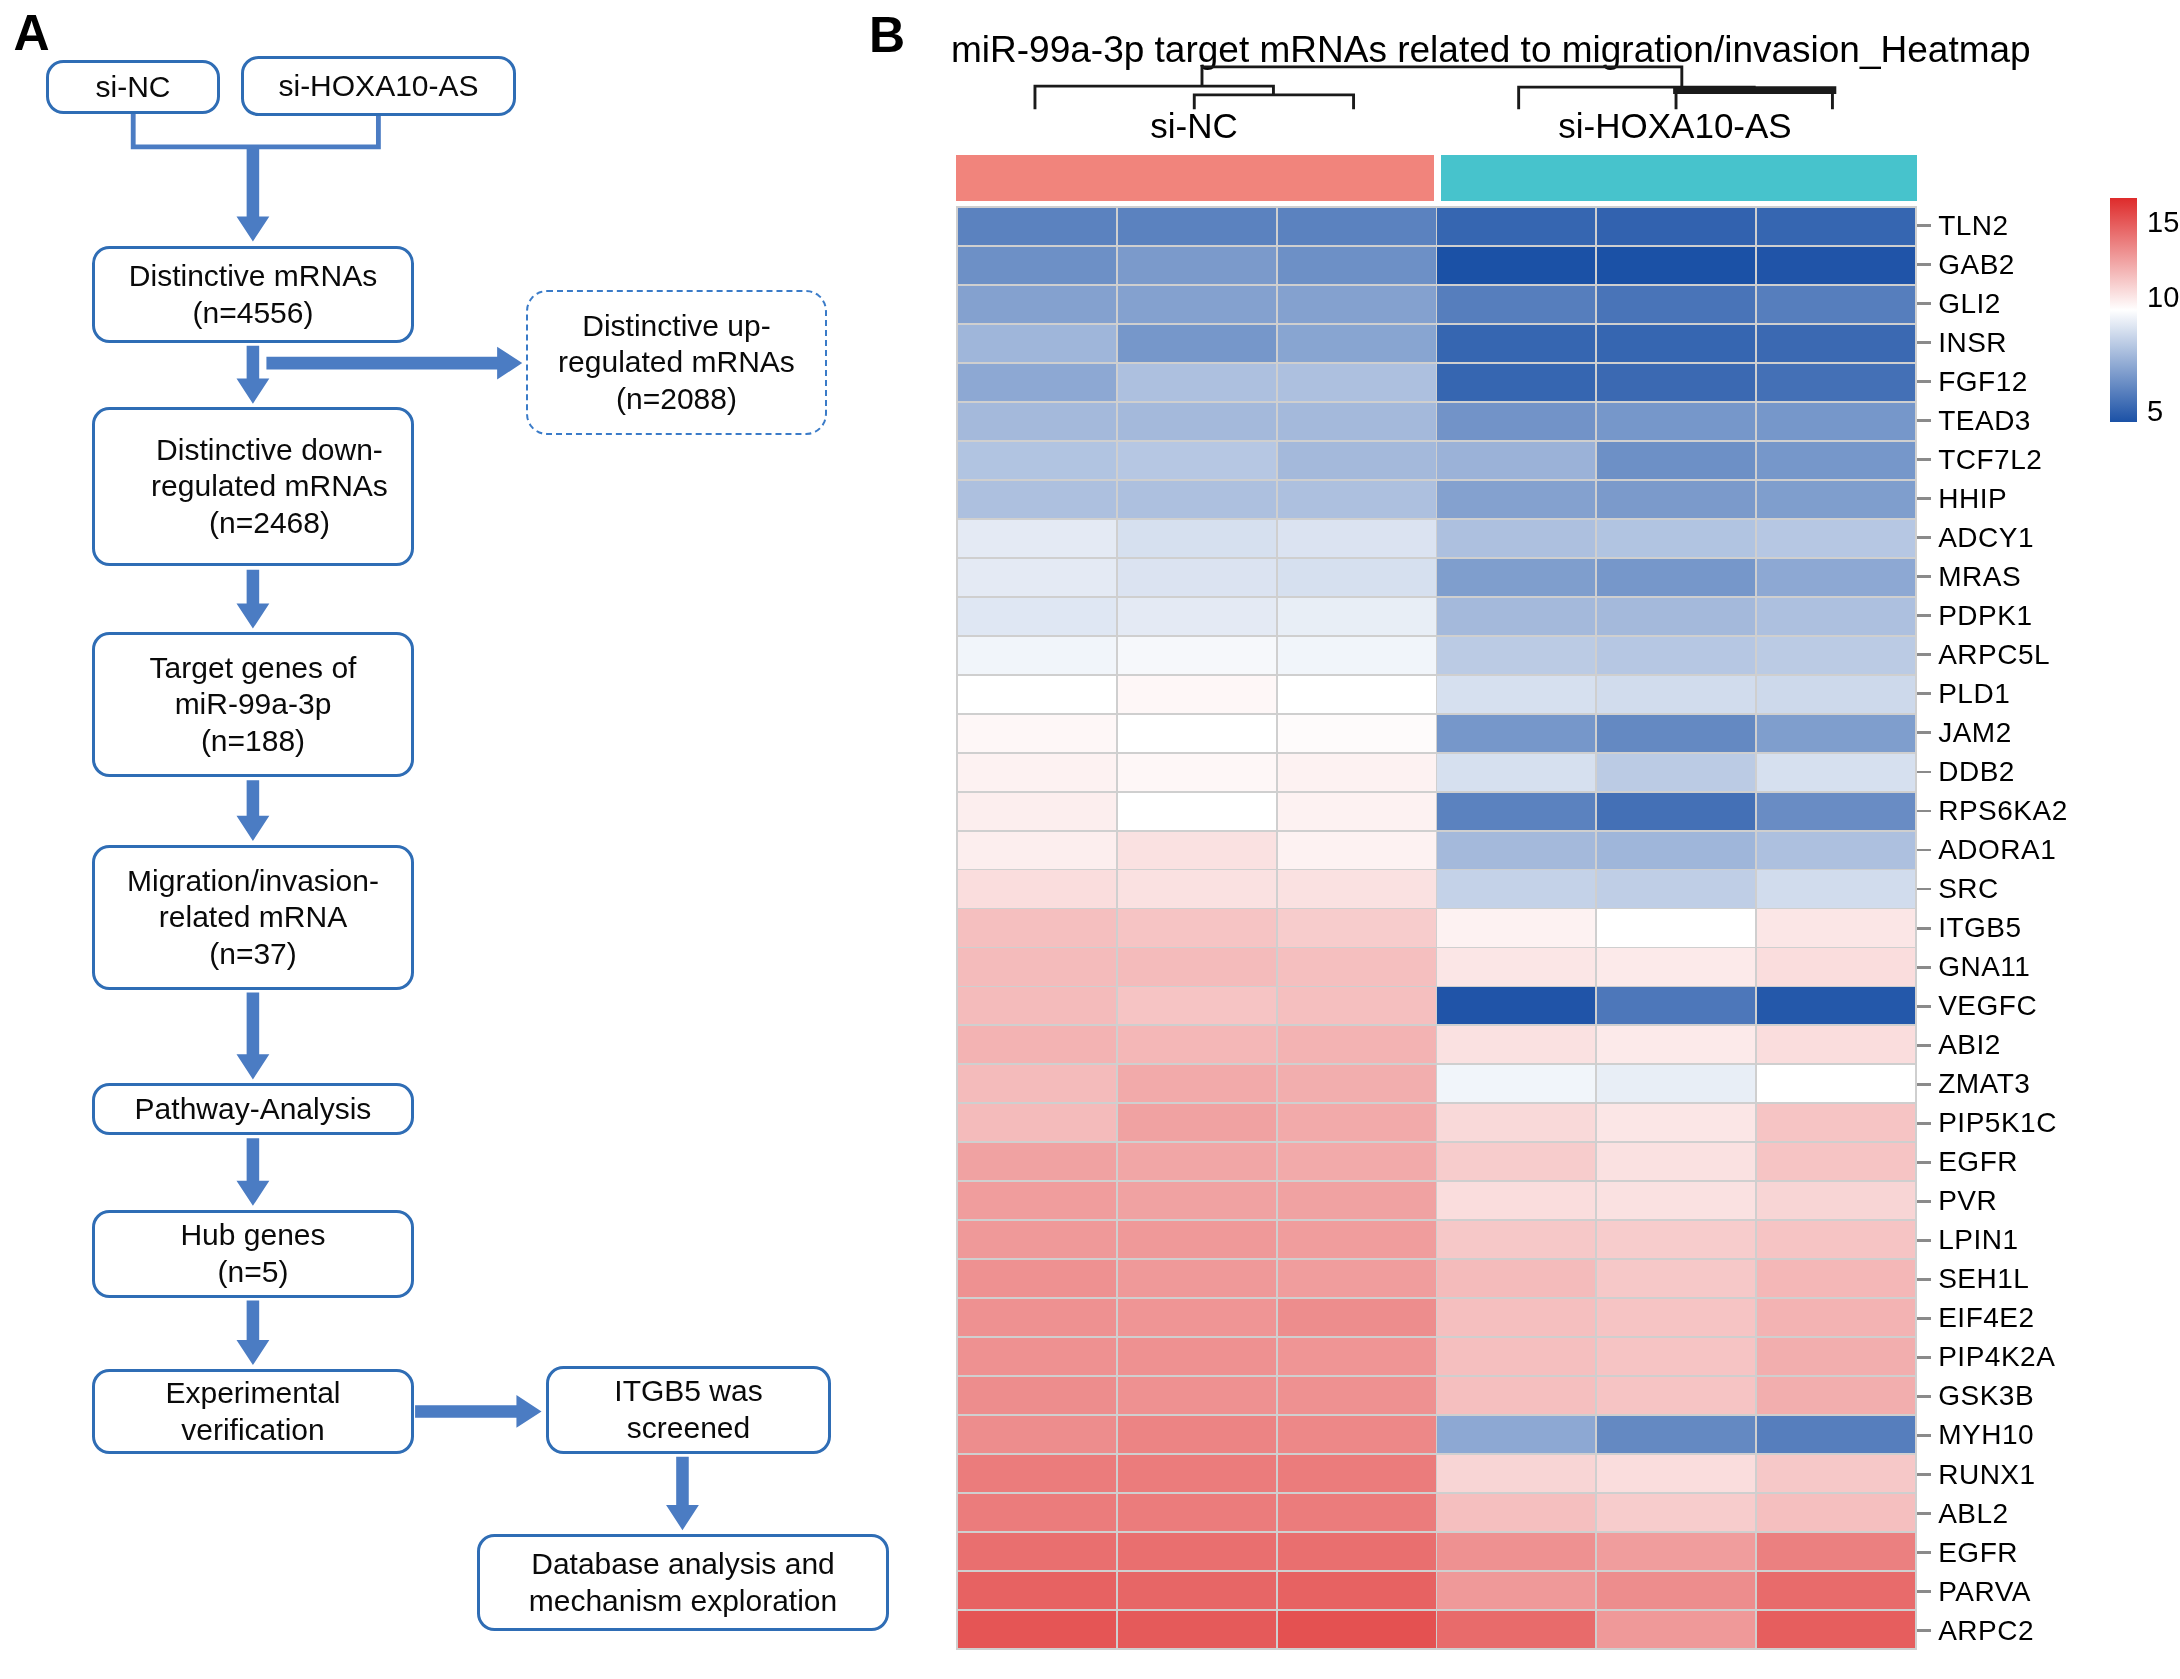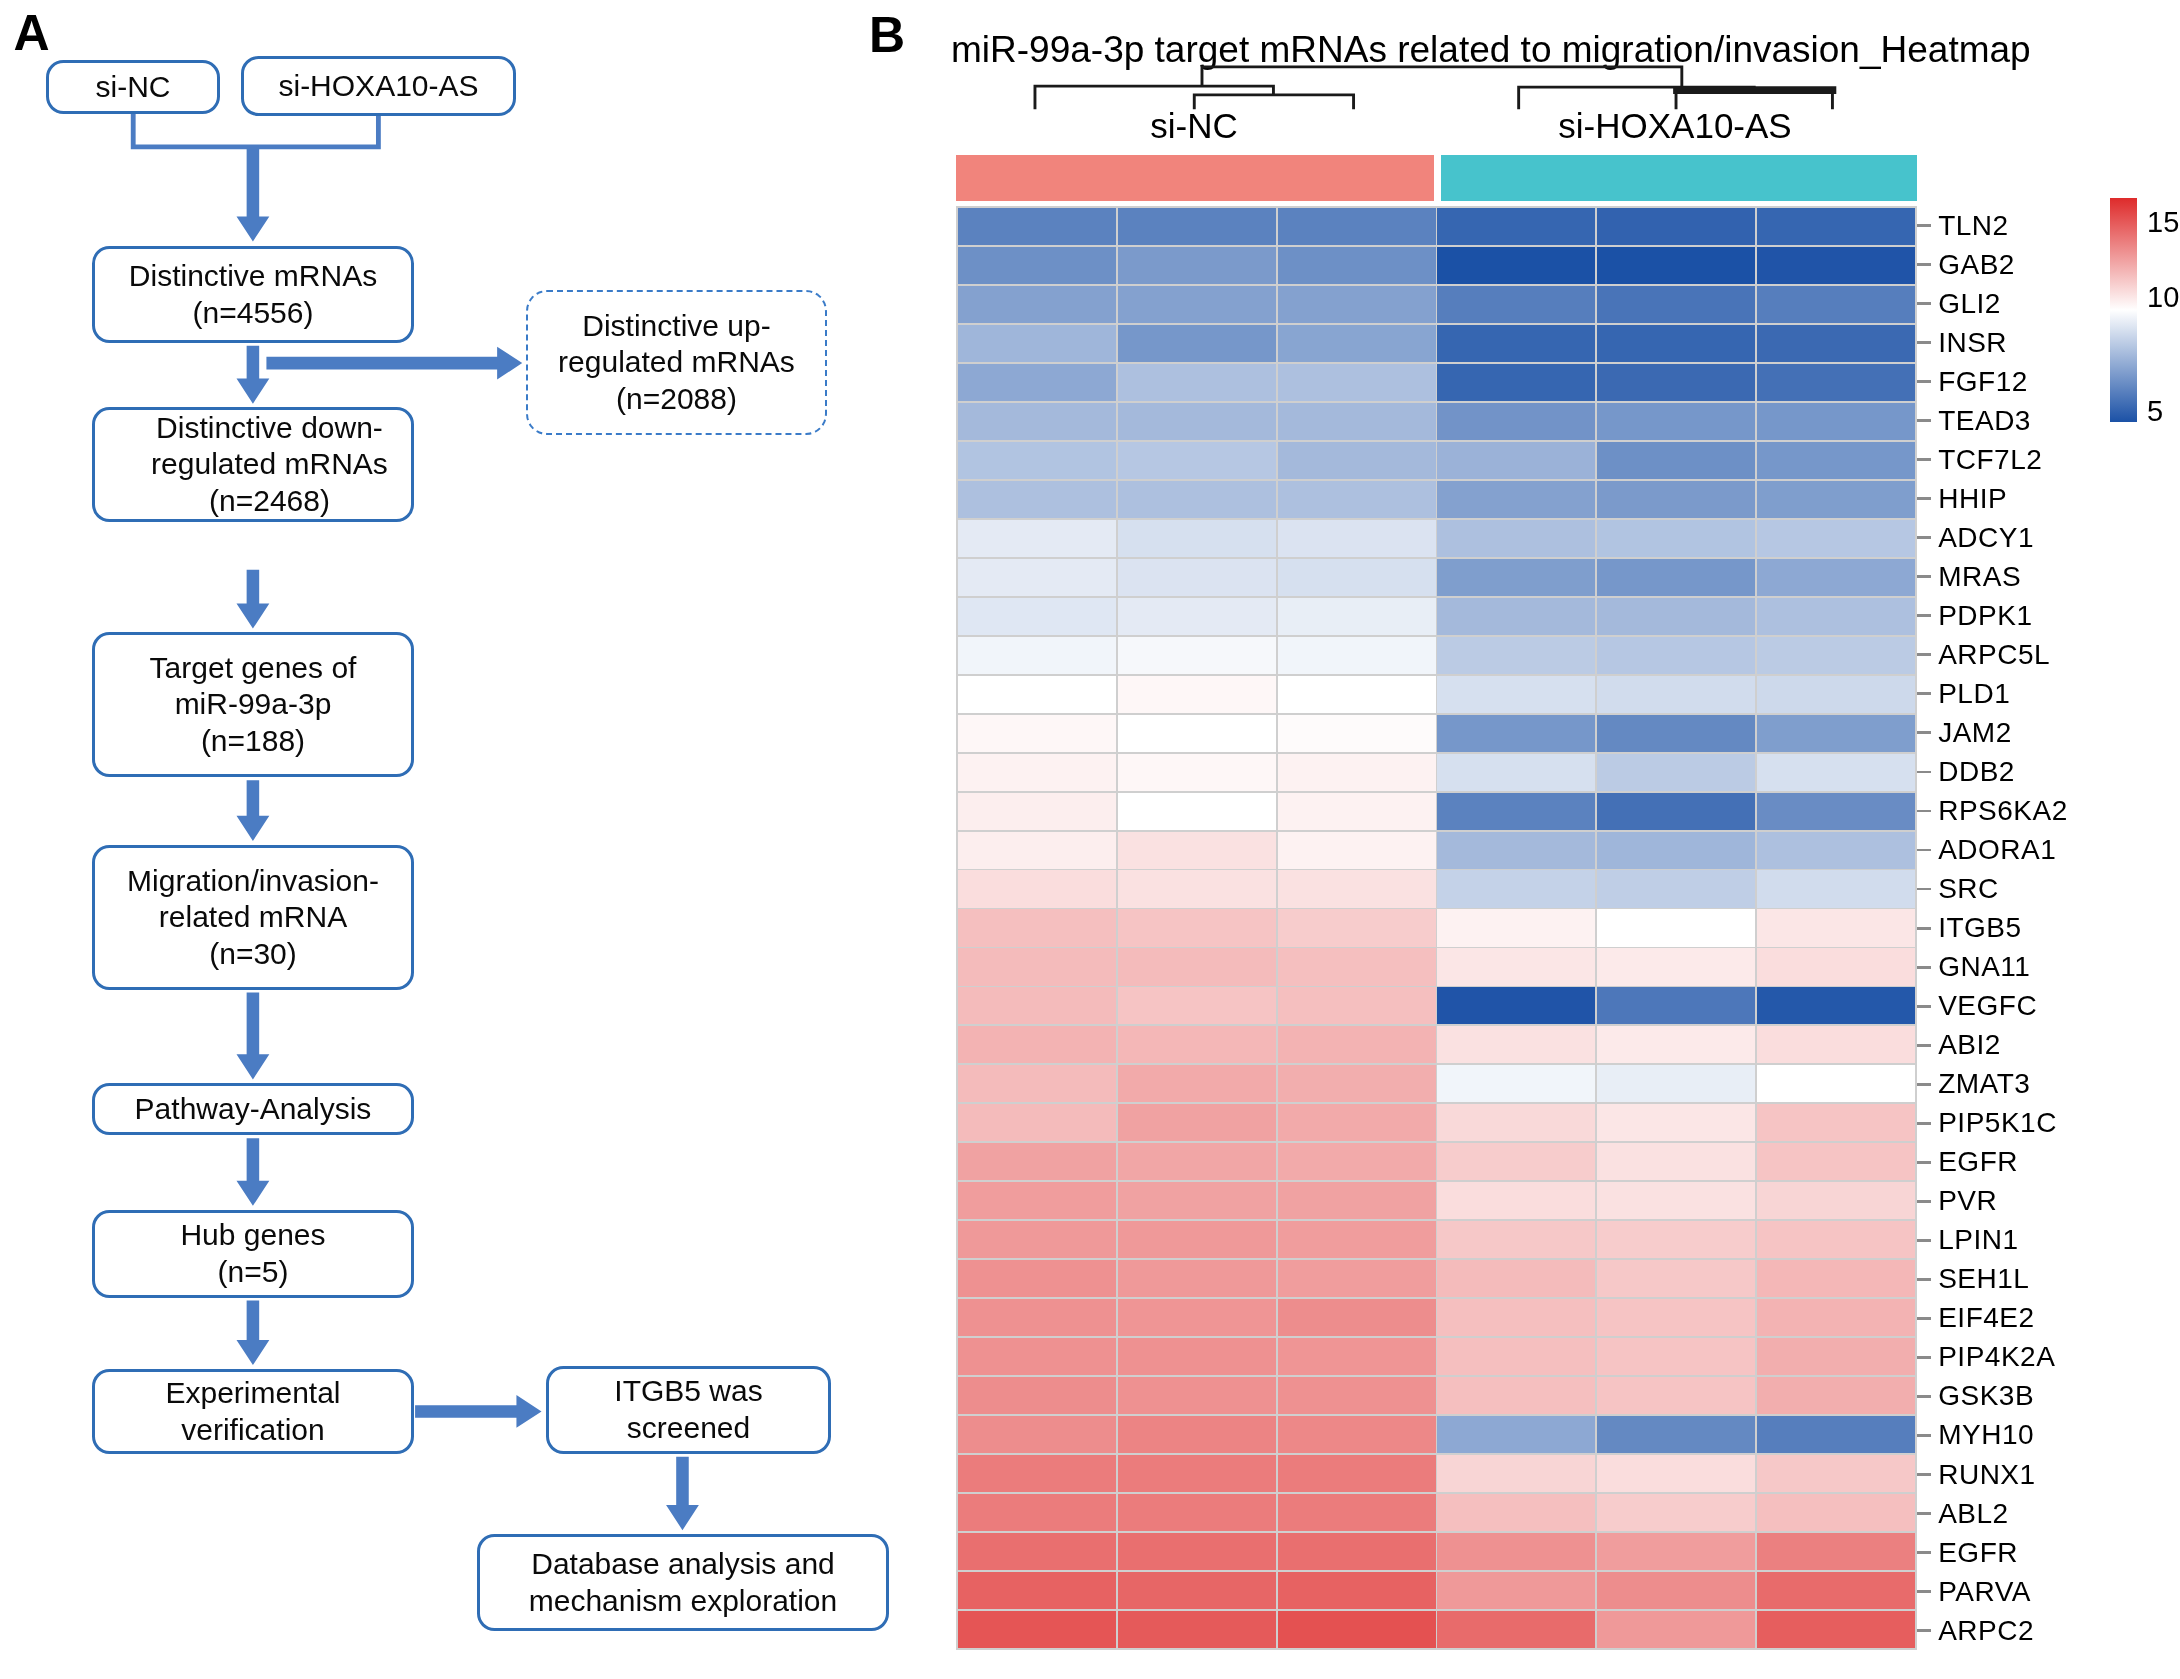--- a/index.html
+++ b/index.html
@@ -55,29 +55,29 @@
     <polygon points="430,1455.5 535,1455.5 535,1445 561,1462 535,1479 535,1468.5 430,1468.5" fill="#4B7CC3"></polygon>
   </svg>
 
 <div class="abox" style="left:46px;top:60px;width:174px;height:54px;">si-NC</div>
 <div class="abox" style="left:241px;top:56px;width:275px;height:60px;">si-HOXA10-AS</div>
 <div class="abox" style="left:92px;top:246px;width:322px;height:97px;">Distinctive mRNAs
 (n=4556)</div>
 <div class="abox dashed" style="left:526px;top:290px;width:301px;height:145px;">Distinctive up-
 regulated mRNAs
 (n=2088)</div>
-<div class="abox" style="left:92px;top:407px;width:322px;height:115px;padding-left:33px;">Distinctive down-
+<div class="abox" style="left:92px;top:407px;width:322px;height:159px;padding-left:33px;">Distinctive down-
 regulated mRNAs
 (n=2468)</div>
 <div class="abox" style="left:92px;top:632px;width:322px;height:145px;">Target genes of
 miR-99a-3p
 (n=188)</div>
 <div class="abox" style="left:92px;top:845px;width:322px;height:145px;">Migration/invasion-
 related mRNA
-(n=30)</div>
+(n=37)</div>
 <div class="abox" style="left:92px;top:1083px;width:322px;height:52px;">Pathway-Analysis</div>
 <div class="abox" style="left:92px;top:1210px;width:322px;height:88px;">Hub genes
 (n=5)</div>
 <div class="abox" style="left:92px;top:1369px;width:322px;height:85px;">Experimental
 verification</div>
 <div class="abox" style="left:546px;top:1366px;width:285px;height:88px;">ITGB5 was
 screened</div>
 <div class="abox" style="left:477px;top:1534px;width:412px;height:97px;">Database analysis and
 mechanism exploration</div>
 

